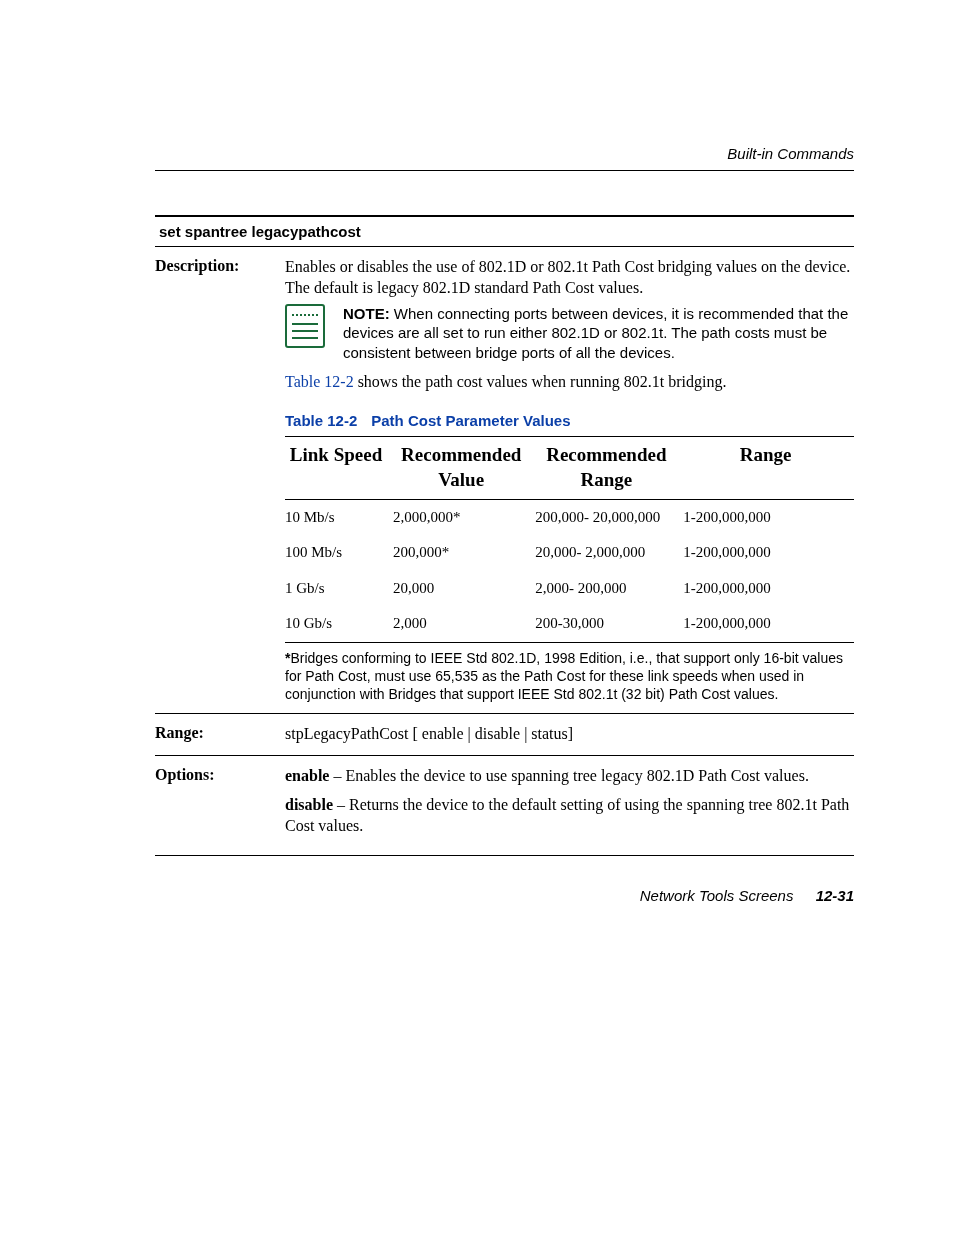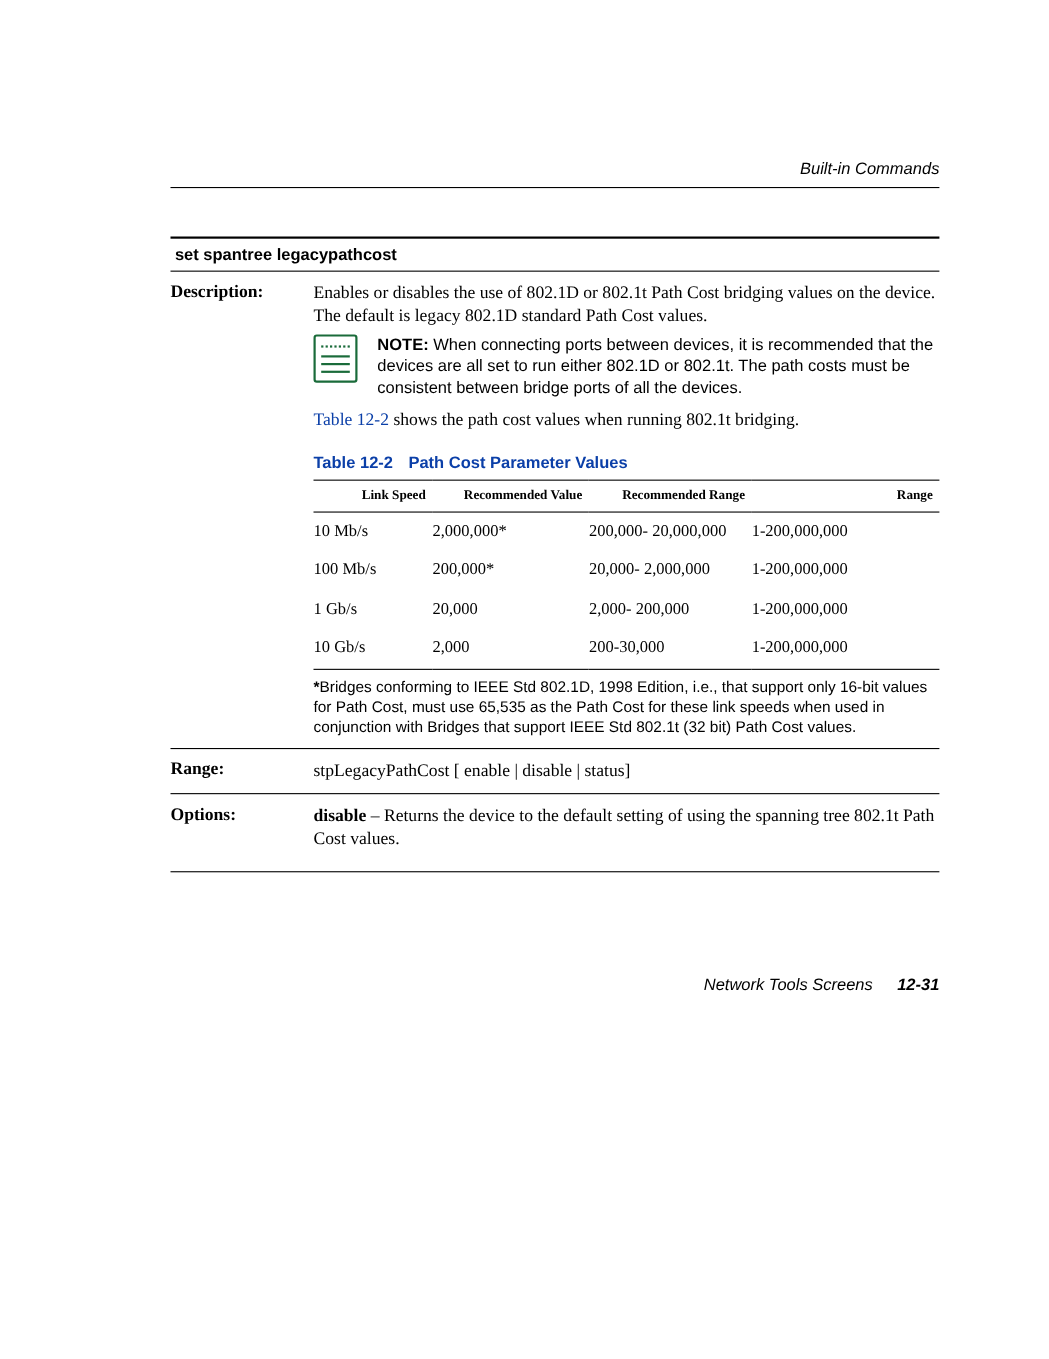--- a/index.html
+++ b/index.html
@@ -113,24 +113,24 @@
     font-size: 15px;
     color: #0b3fa8;
     margin-bottom: 6px;
   }
   .table-caption .tnum { margin-right: 14px; }
   .pc-table {
     width: 100%;
     border-collapse: collapse;
   }
   .pc-table th {
-    text-align: right;
-    font-family: "Times New Roman", Times, serif;
-    font-weight: bold;
-    font-size: 12px;
+    text-align: center;
+    font-family: "Times New Roman", Times, serif;
+    font-weight: bold;
+    font-size: 19px;
     border-top: 1px solid #000;
     border-bottom: 1px solid #000;
     padding: 6px 6px 6px 0;
     vertical-align: top;
   }
   .pc-table td {
     font-family: "Times New Roman", Times, serif;
     font-size: 15px;
     padding: 8px 6px 8px 0;
     vertical-align: top;
@@ -255,20 +255,23 @@
       <div class="label-col">Range:</div>
       <div class="content-col">stpLegacyPathCost [ enable | disable | status]</div>
     </div>
 
     <div class="thin-rule"></div>
 
     <div class="row">
       <div class="label-col">Options:</div>
       <div class="content-col">
         <div class="opt-block">
+          <span class="bold">enable</span><span> – Enables the device to use spanning tree legacy 802.1D Path Cost values.</span>
+        </div>
+        <div class="opt-block">
           <span class="bold">disable</span><span> – Returns the device to the default setting of using the spanning tree 802.1t Path Cost values.</span>
         </div>
       </div>
     </div>
 
     <div class="thin-rule-bot"></div>
   </div>
 
   <div class="footer">
     <span class="ft-title">Network Tools Screens</span>

